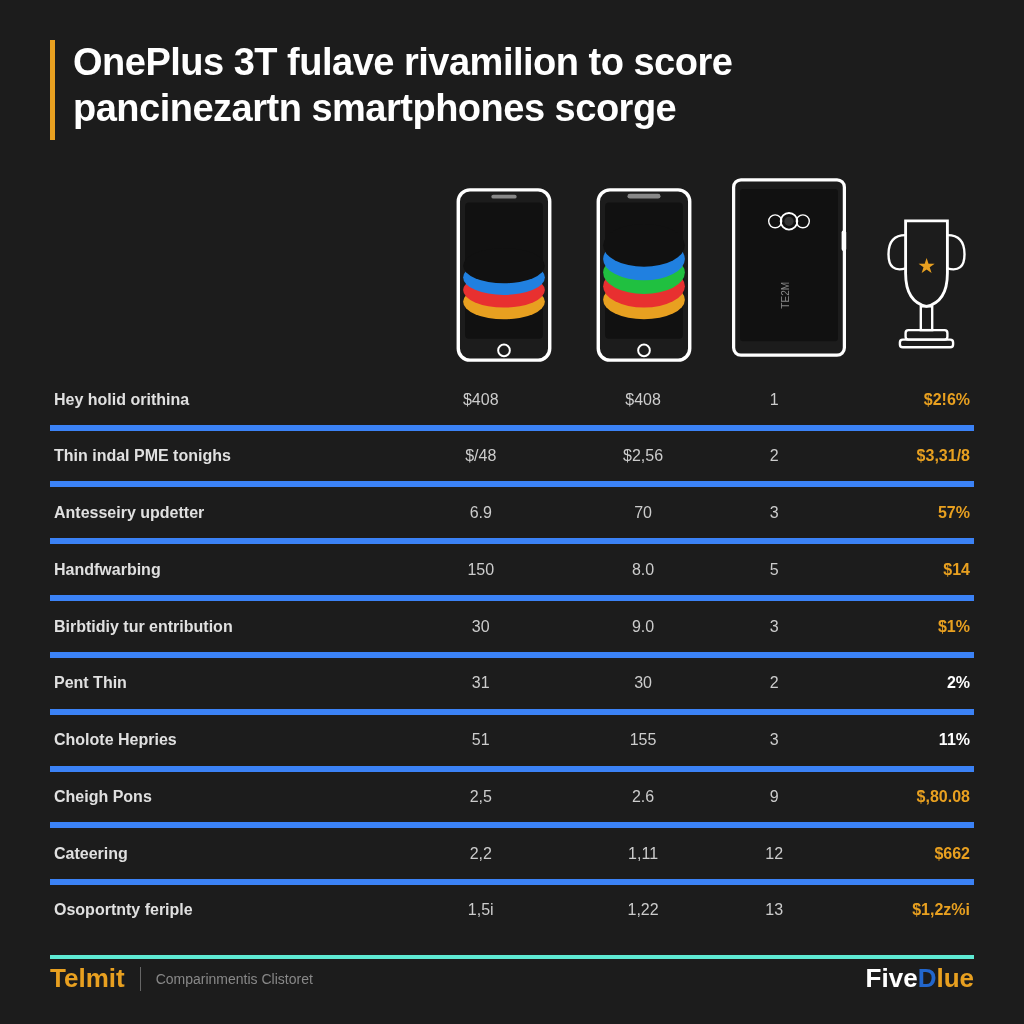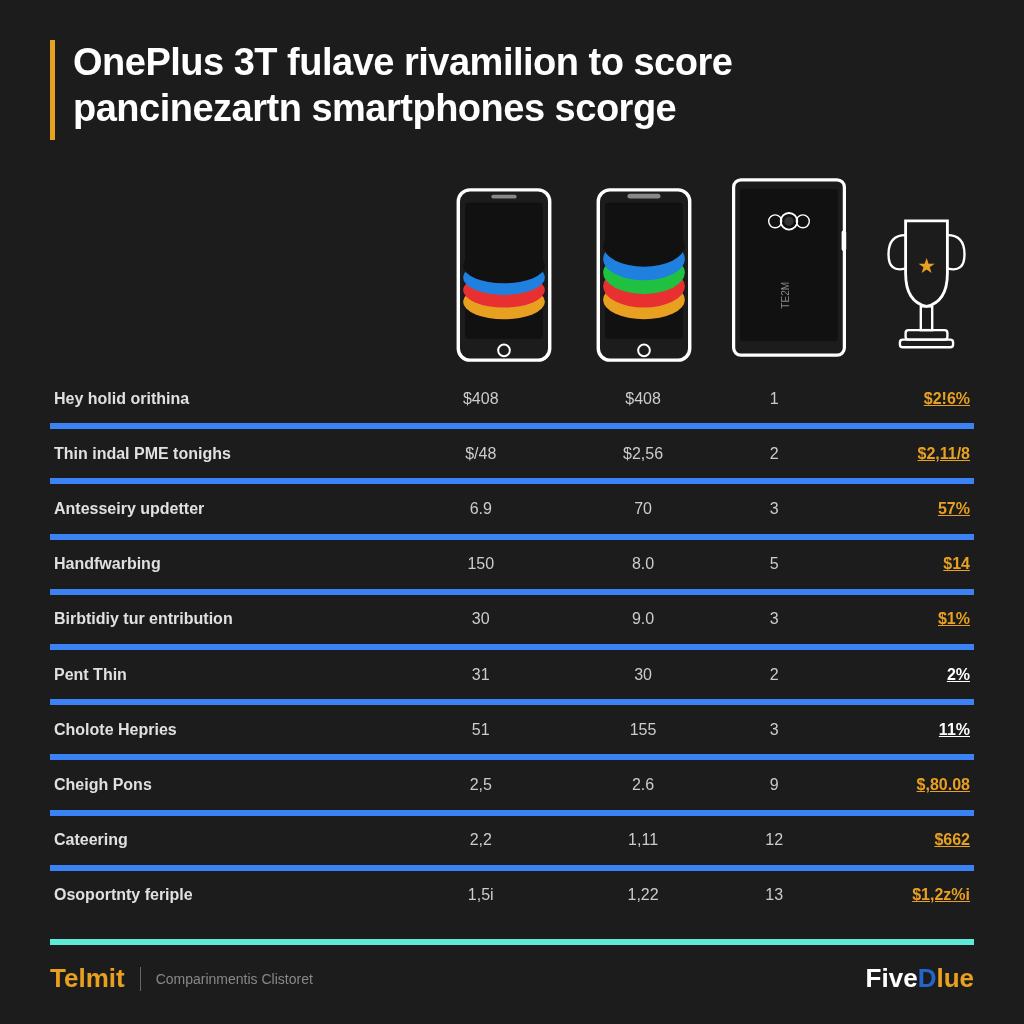--- a/index.html
+++ b/index.html
@@ -109,34 +109,33 @@
     .col-val3 {
       width: 80px;
       text-align: center;
       color: #cccccc;
     }
     .col-val4 {
       width: 120px;
       text-align: right;
       color: #e8a020;
       font-weight: 700;
-      text-decoration: underline;
     }
     .col-val4.white {
       color: #ffffff;
     }
 
     
     .footer {
       display: flex;
       align-items: center;
       justify-content: space-between;
       margin-top: 20px;
-      padding-top: 18px;
-      border-top: 6px solid #5eead4;
+      padding-top: 4px;
+      border-top: 4px solid #5eead4;
     }
     .footer-left {
       display: flex;
       align-items: center;
       gap: 15px;
     }
     .footer-brand {
       font-size: 26px;
       font-weight: 900;
       color: #ffffff;
@@ -254,21 +253,21 @@
           <td class="col-val1">$408</td>
           <td class="col-val2">$408</td>
           <td class="col-val3">1</td>
           <td class="col-val4">$2!6%</td>
         </tr>
         <tr>
           <td class="col-label">Thin indal PME tonighs</td>
           <td class="col-val1">$/48</td>
           <td class="col-val2">$2,56</td>
           <td class="col-val3">2</td>
-          <td class="col-val4">$2,11/8</td>
+          <td class="col-val4">$3,31/8</td>
         </tr>
         <tr>
           <td class="col-label">Antesseiry updetter</td>
           <td class="col-val1">6.9</td>
           <td class="col-val2">70</td>
           <td class="col-val3">3</td>
           <td class="col-val4">57%</td>
         </tr>
         <tr>
           <td class="col-label">Handfwarbing</td>

